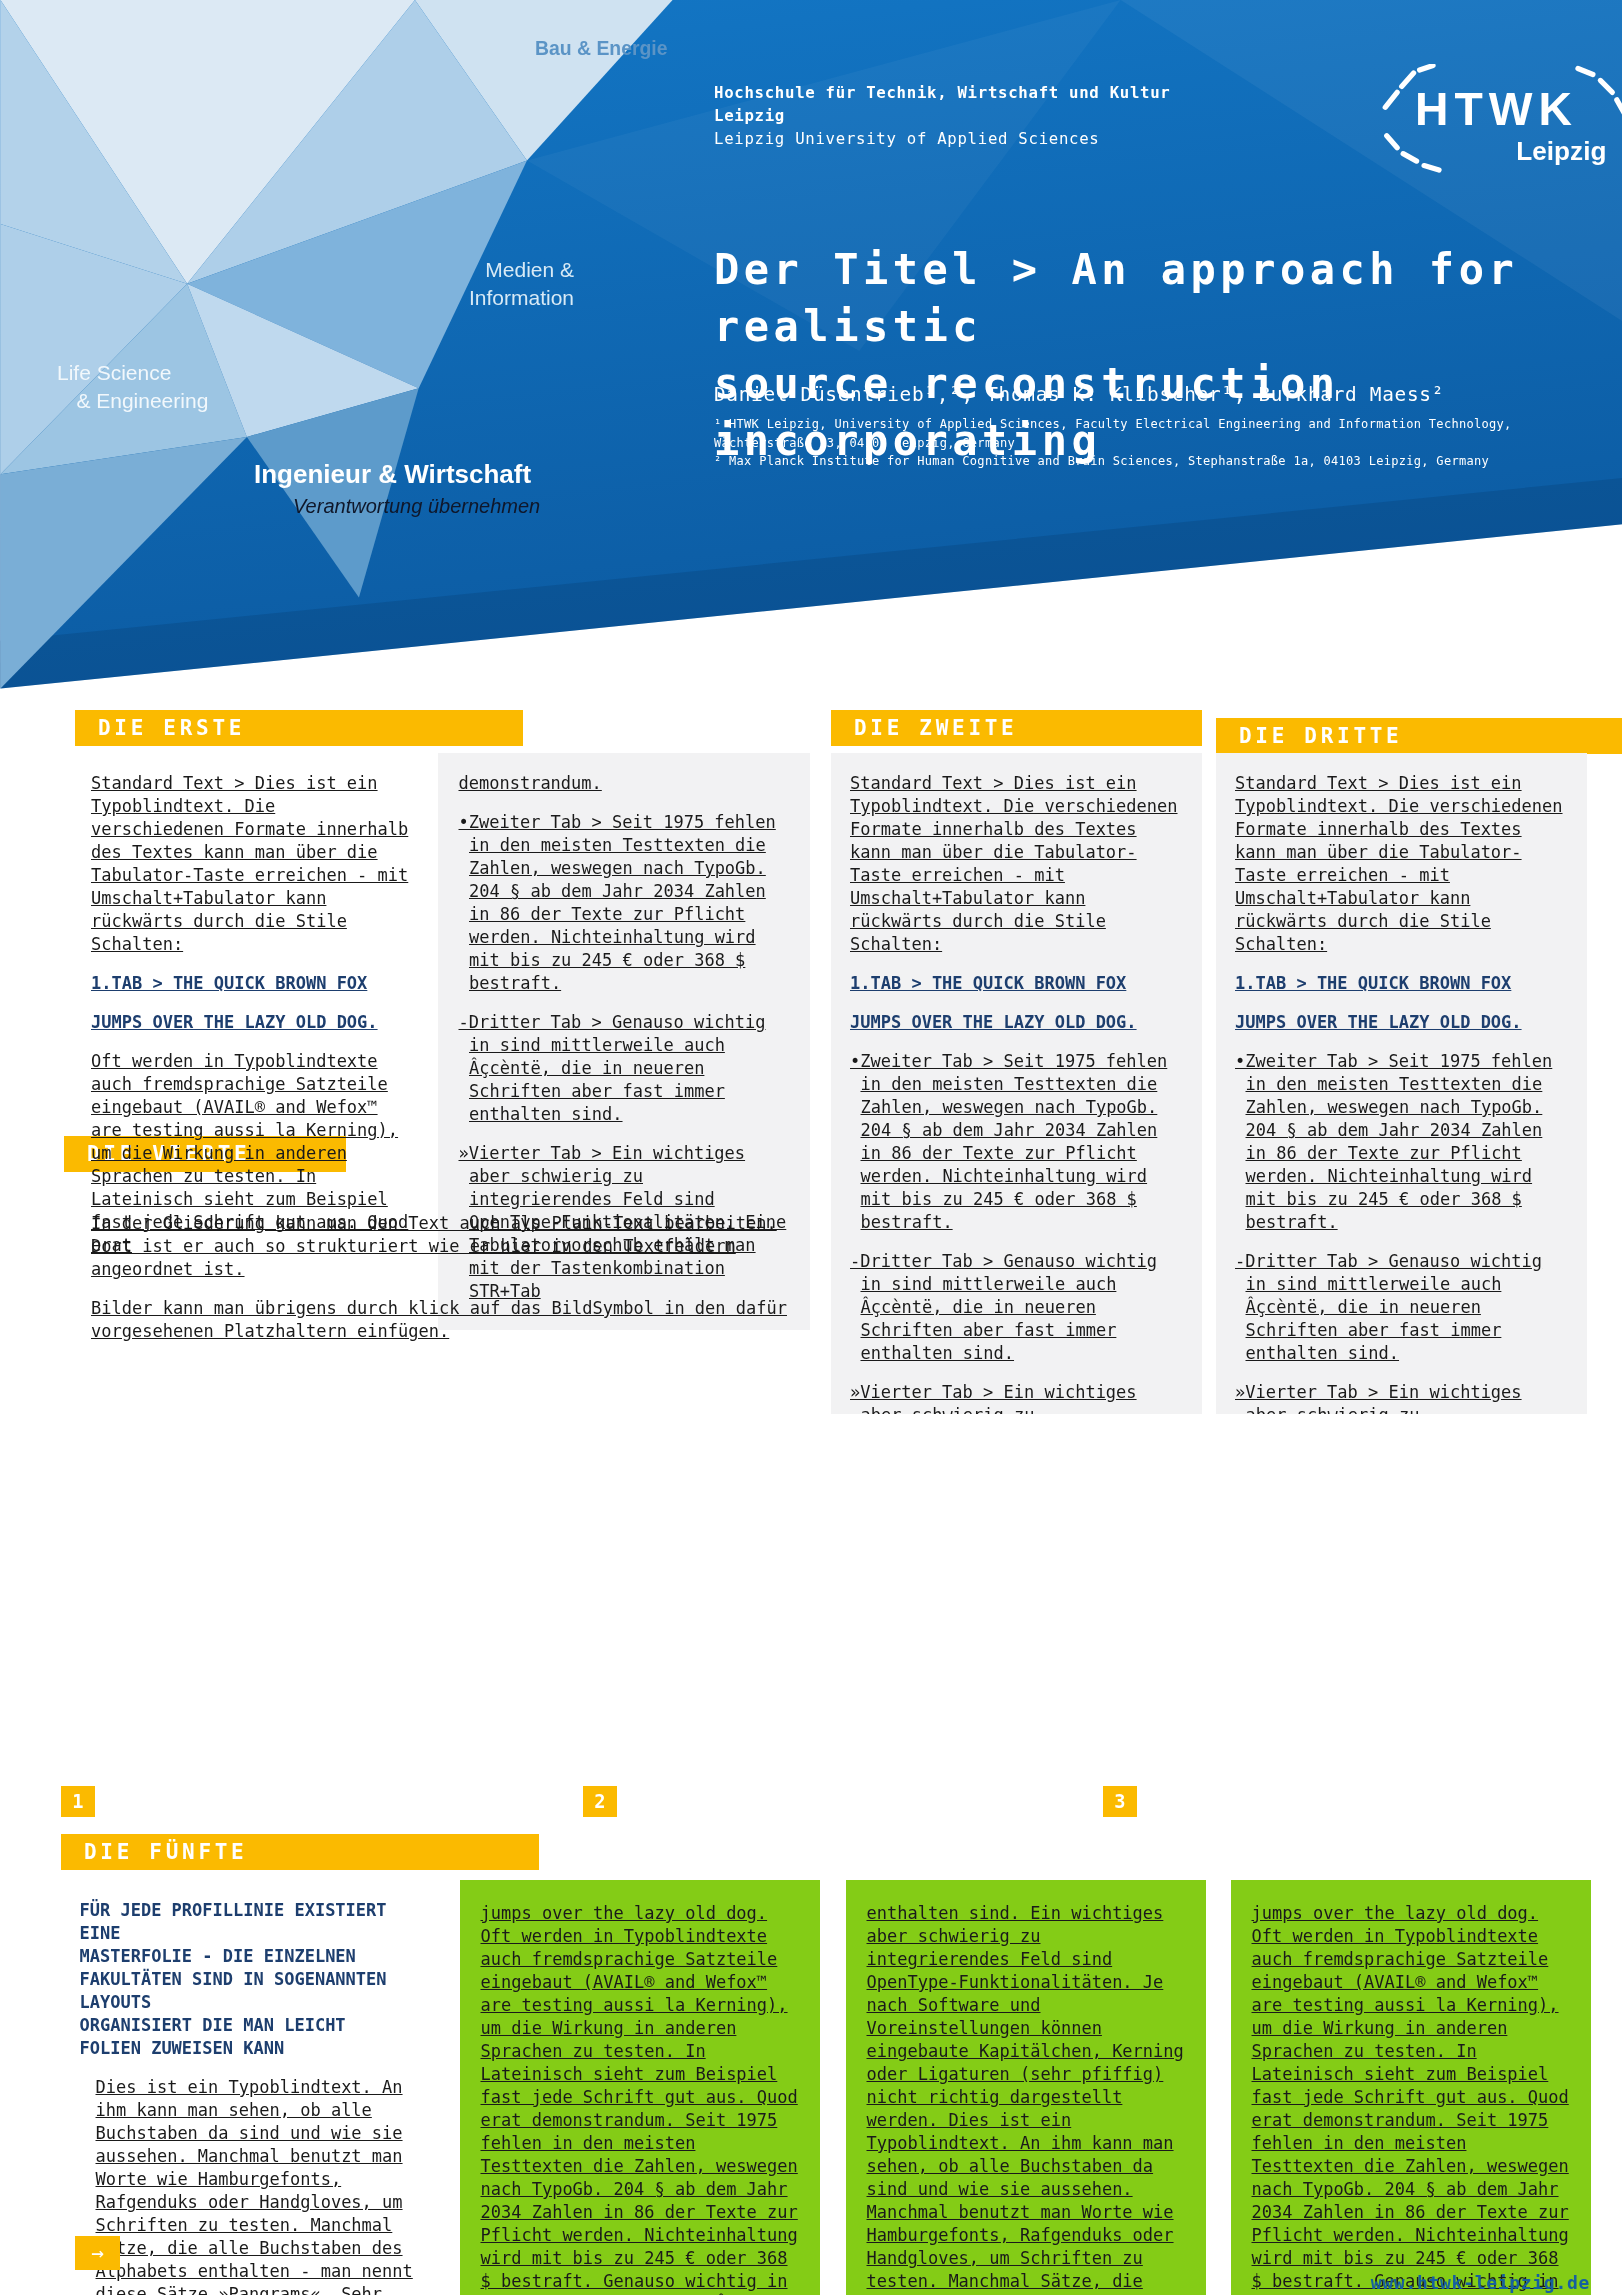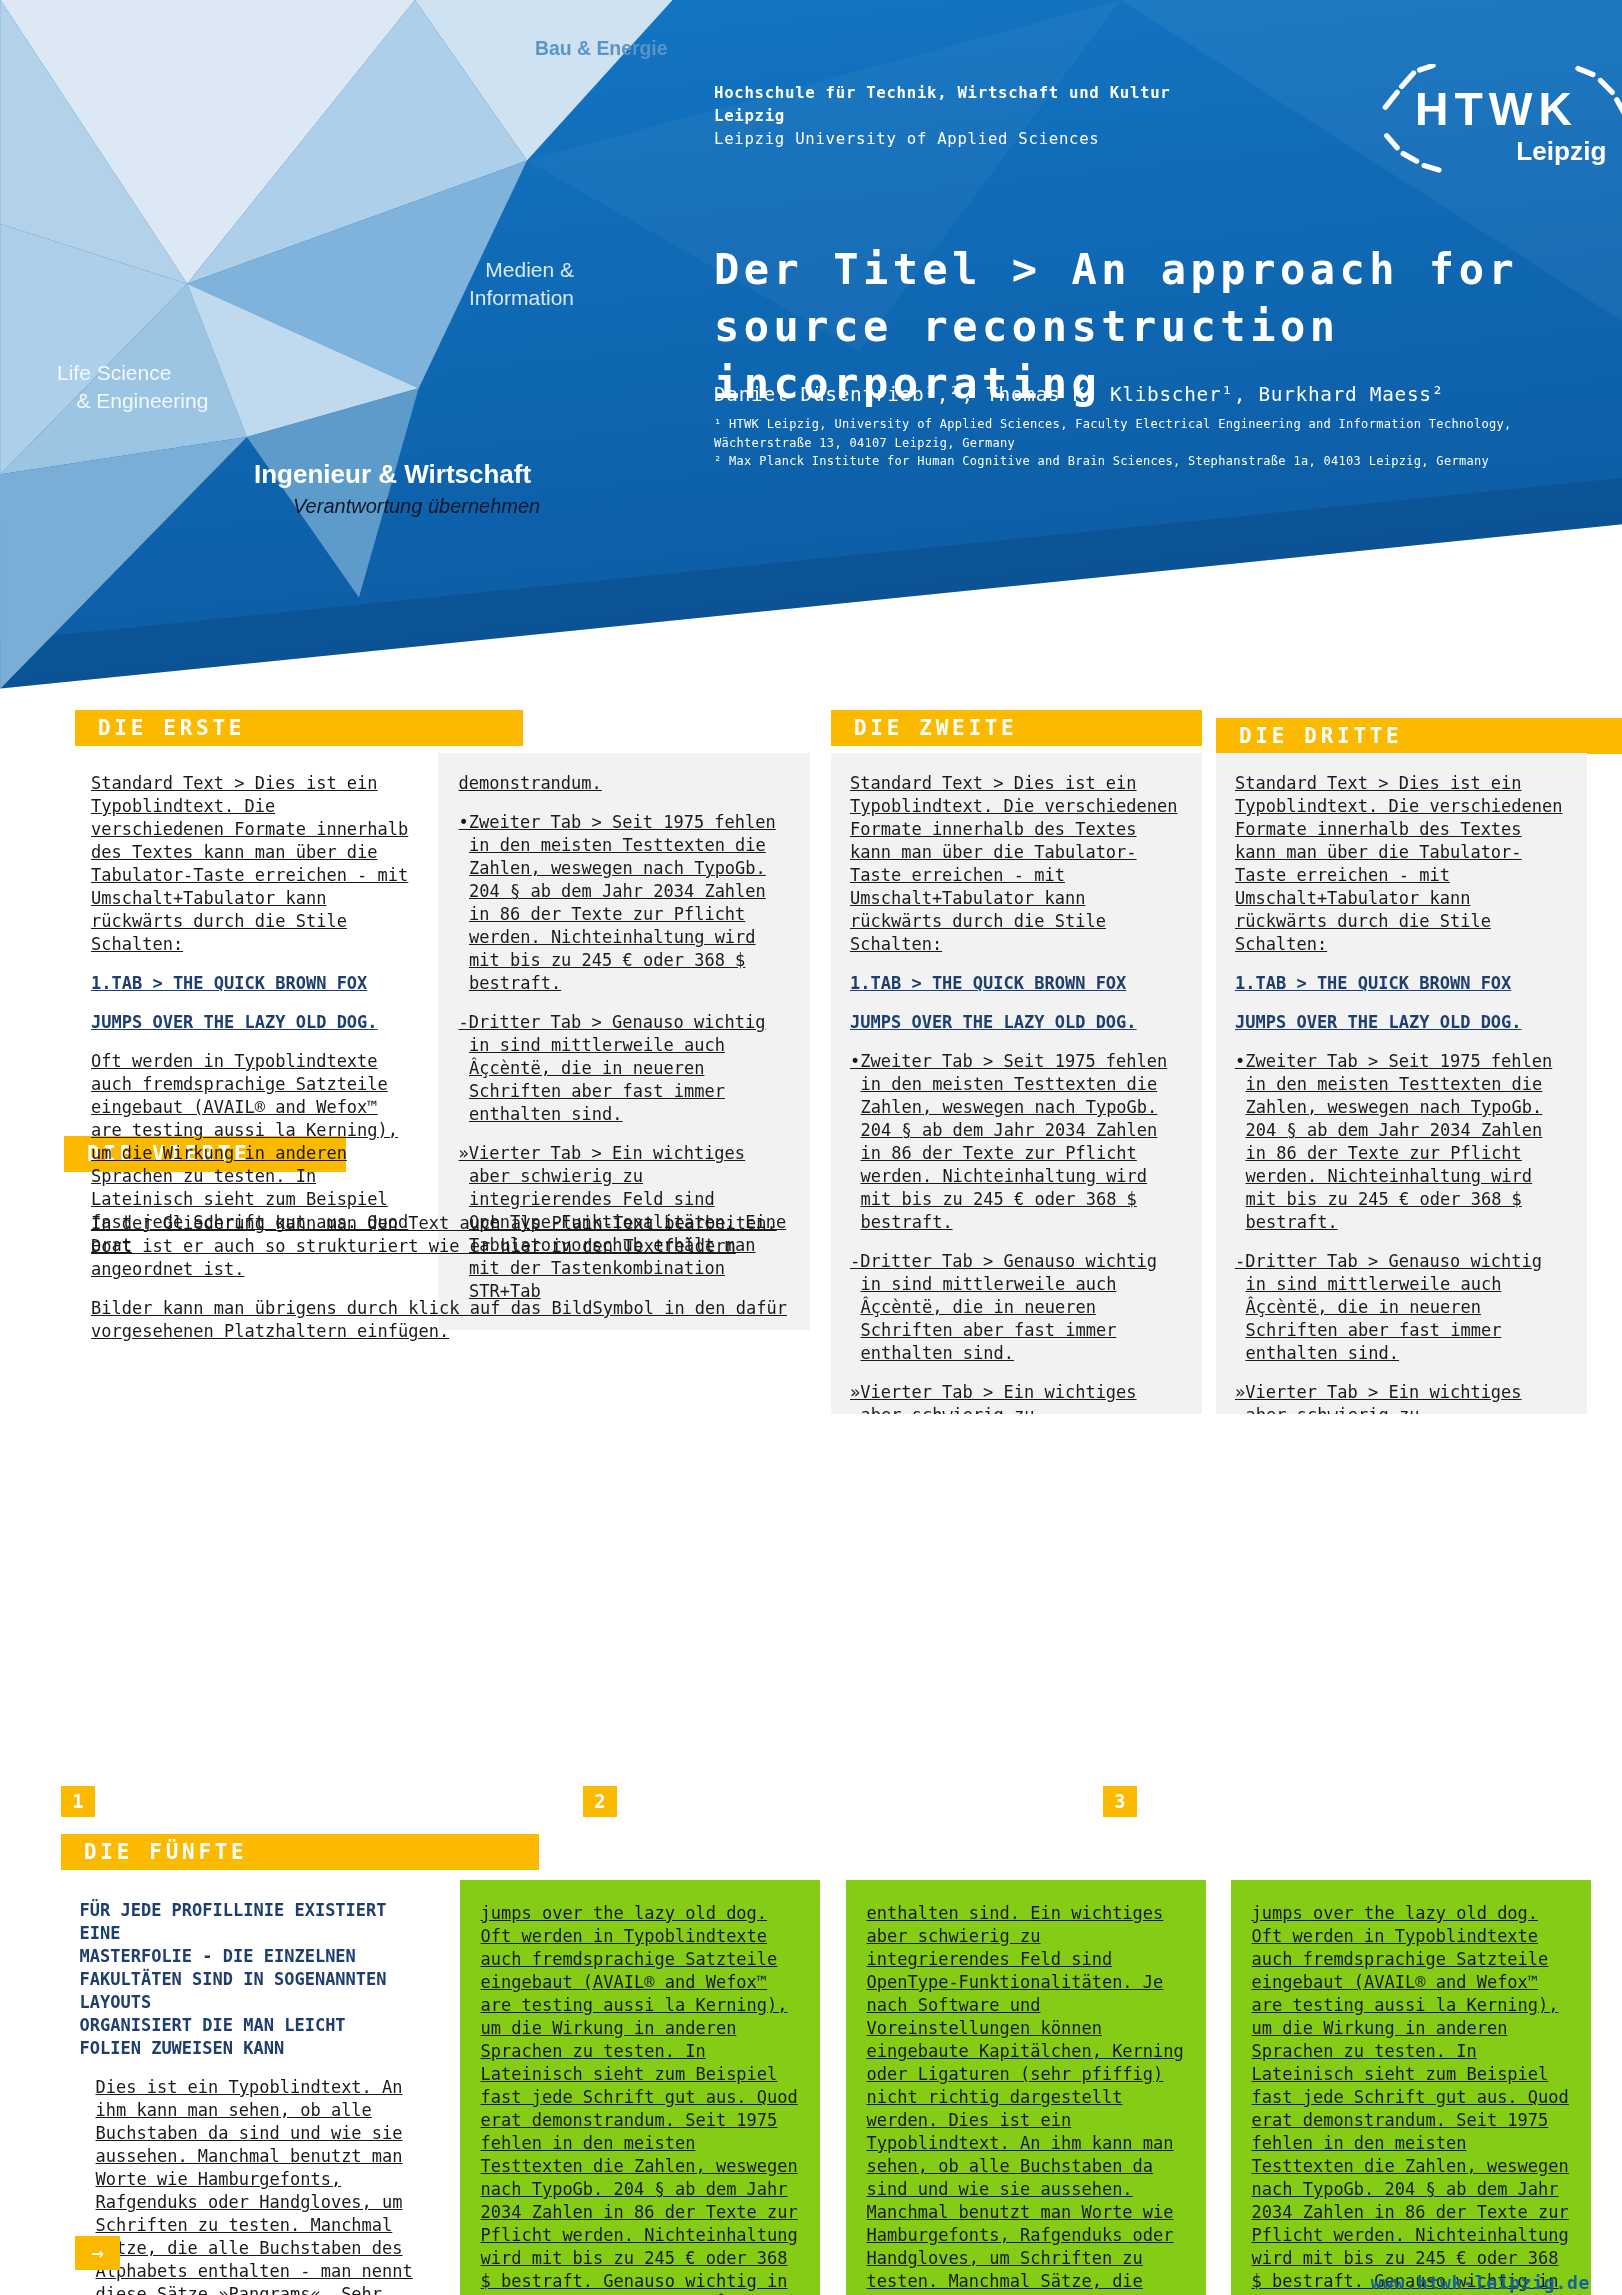--- a/index.html
+++ b/index.html
@@ -121,20 +121,21 @@
 
 <div class="abs authors">Daniel Düsentrieb¹,², Thomas K. Klibscher¹, Burkhard Maess²</div>
 <div class="abs affil">
   <div>¹ HTWK Leipzig, University of Applied Sciences, Faculty Electrical Engineering and Information Technology,</div>
   <div>Wächterstraße 13, 04107 Leipzig, Germany</div>
   <div>² Max Planck Institute for Human Cognitive and Brain Sciences, Stephanstraße 1a, 04103 Leipzig, Germany</div>
 </div>
 
 <div class="abs title-block">
   <div>Der Titel &gt; An approach for</div>
+  <div>realistic</div>
   <div>source reconstruction</div>
   <div>incorporating</div>
 </div>
 
 <div class="abs sec1">
   <div class="bar" style="left:0;top:0;width:448px;">DIE ERSTE</div>
   <div class="sec1-colA bodytext">
     <p>Standard Text &gt; Dies ist ein Typoblindtext. Die verschiedenen Formate innerhalb des Textes kann man über die Tabulator-Taste erreichen - mit Umschalt+Tabulator kann rückwärts durch die Stile Schalten:</p>
     <p class="gap navy">1.TAB &gt; THE QUICK BROWN FOX</p>
     <p class="navy">JUMPS OVER THE LAZY OLD DOG.</p>

